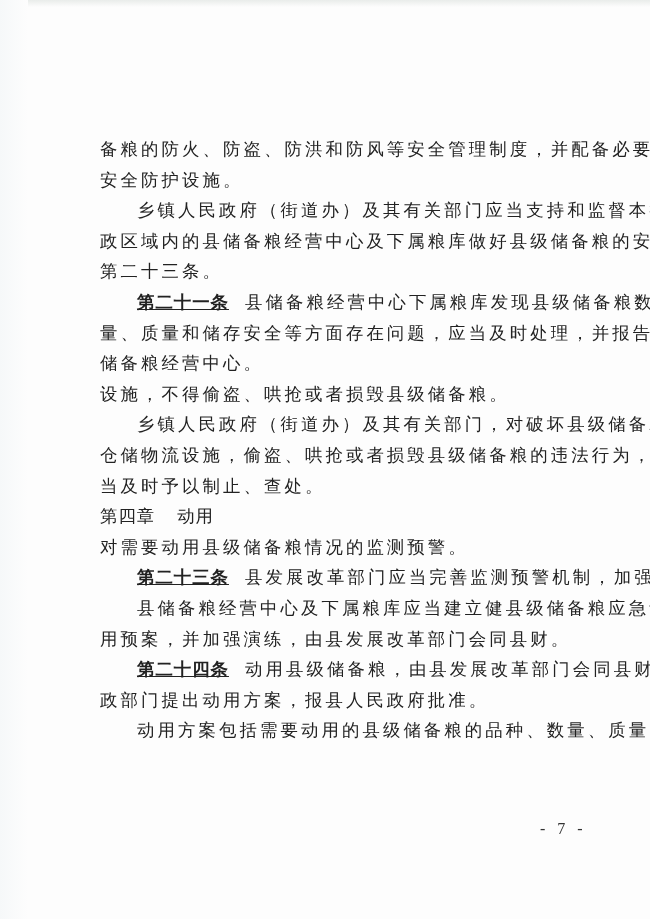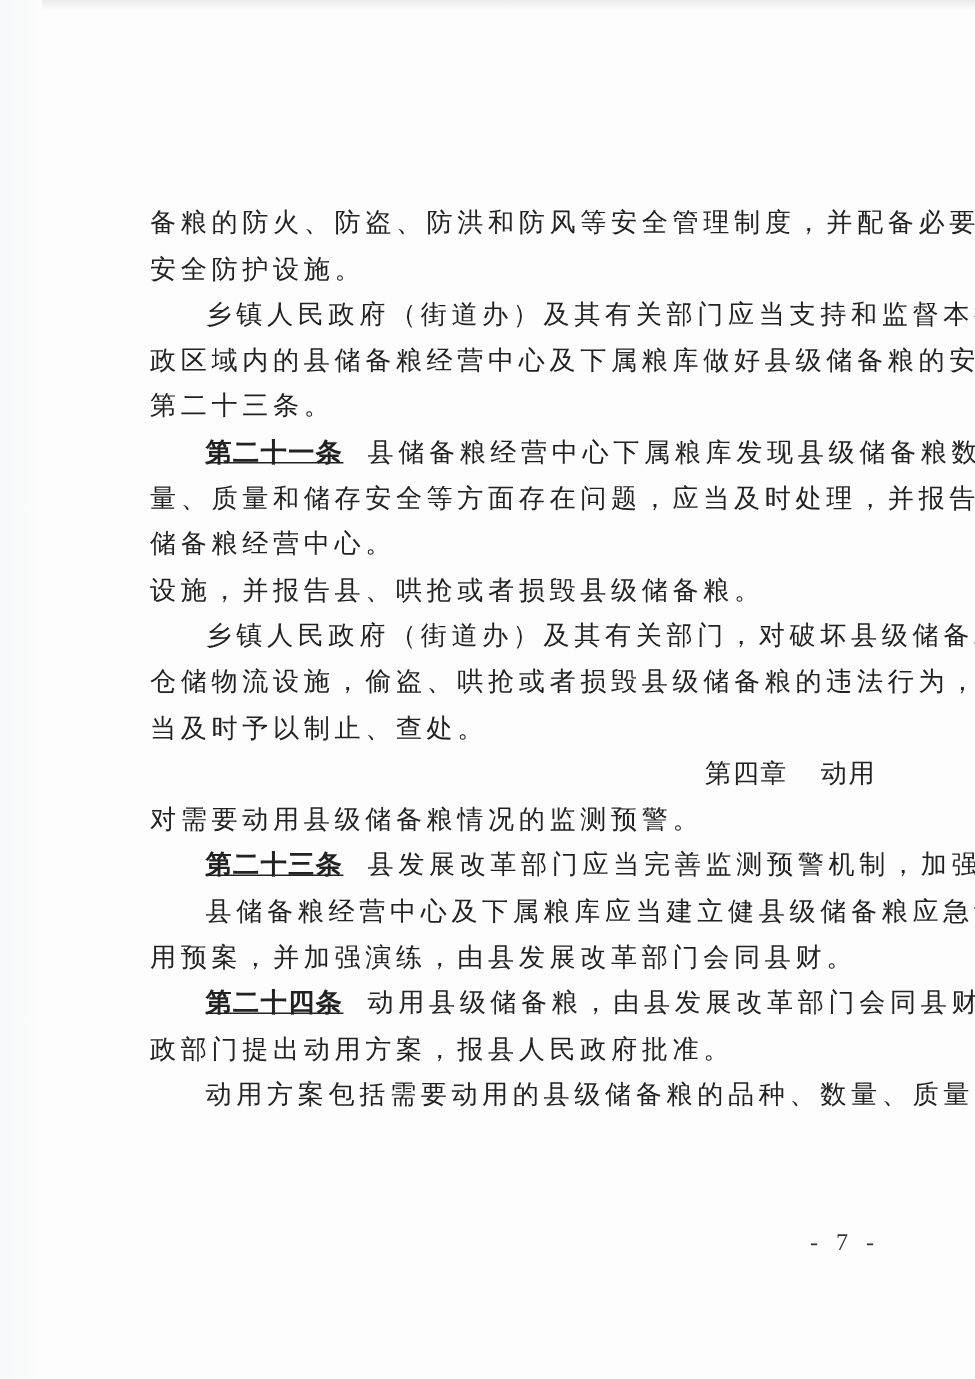--- a/index.html
+++ b/index.html
@@ -9,41 +9,41 @@
   }
   .top-edge { position: absolute; left: 0; top: 0; width: 650px; height: 7px;
     background: linear-gradient(#e9ecea, #fdfdfd); }
   .left-edge { position: absolute; left: 0; top: 0; width: 28px; height: 919px;
     background: linear-gradient(90deg, #f6f8f9, #fdfdfd); }
   .page { position: absolute; left: 100px; top: 134px; width: 484px; }
   .line { height: 30.6px; line-height: 30.6px; font-size: 17.4px; letter-spacing: 3.1px;
     white-space: nowrap; overflow: visible; }
   .indent { padding-left: 37px; }
   .art { font-family: "DejaVu Sans", "Liberation Sans", sans-serif; font-weight: bold; letter-spacing: 1px; margin-right: 16px; text-decoration: underline; }
-  .chapter { text-align: right; font-family: "DejaVu Sans", "Liberation Sans", sans-serif; letter-spacing: 1px; }
+  .chapter { text-align: left; font-family: "DejaVu Sans", "Liberation Sans", sans-serif; letter-spacing: 1px; }
   .chapter .gap { display: inline-block; width: 22px; }
   .page-num { position: absolute; left: 540px; top: 820px; font-size: 16px;
     font-family: "Liberation Serif", serif; letter-spacing: 4px; color: #333; }
 </style>
 </head>
 <body>
 
 <div class="top-edge"></div>
 <div class="left-edge"></div>
 
 <div class="page">
   <div class="line">备粮的防火、防盗、防洪和防风等安全管理制度，并配备必要的</div>
   <div class="line">安全防护设施。</div>
   <div class="line indent">乡镇人民政府（街道办）及其有关部门应当支持和监督本行</div>
   <div class="line">政区域内的县储备粮经营中心及下属粮库做好县级储备粮的安全</div>
   <div class="line">第二十三条。</div>
   <div class="line indent"><span class="art">第二十一条</span><span>县储备粮经营中心下属粮库发现县级储备粮数</span></div>
   <div class="line">量、质量和储存安全等方面存在问题，应当及时处理，并报告县</div>
   <div class="line">储备粮经营中心。</div>
-  <div class="line">设施，并报告县、哄抢或者损毁县级储备粮。</div>
+  <div class="line">设施，不得偷盗、哄抢或者损毁县级储备粮。</div>
   <div class="line indent">乡镇人民政府（街道办）及其有关部门，对破坏县级储备粮</div>
   <div class="line">仓储物流设施，偷盗、哄抢或者损毁县级储备粮的违法行为，应</div>
   <div class="line">当及时予以制止、查处。</div>
   <div class="line chapter"><span>第四章</span><span class="gap"></span><span>动用</span></div>
   <div class="line">对需要动用县级储备粮情况的监测预警。</div>
   <div class="line indent"><span class="art">第二十三条</span><span>县发展改革部门应当完善监测预警机制，加强</span></div>
   <div class="line indent">县储备粮经营中心及下属粮库应当建立健县级储备粮应急动</div>
   <div class="line">用预案，并加强演练，由县发展改革部门会同县财。</div>
   <div class="line indent"><span class="art">第二十四条</span><span>动用县级储备粮，由县发展改革部门会同县财</span></div>
   <div class="line">政部门提出动用方案，报县人民政府批准。</div>

